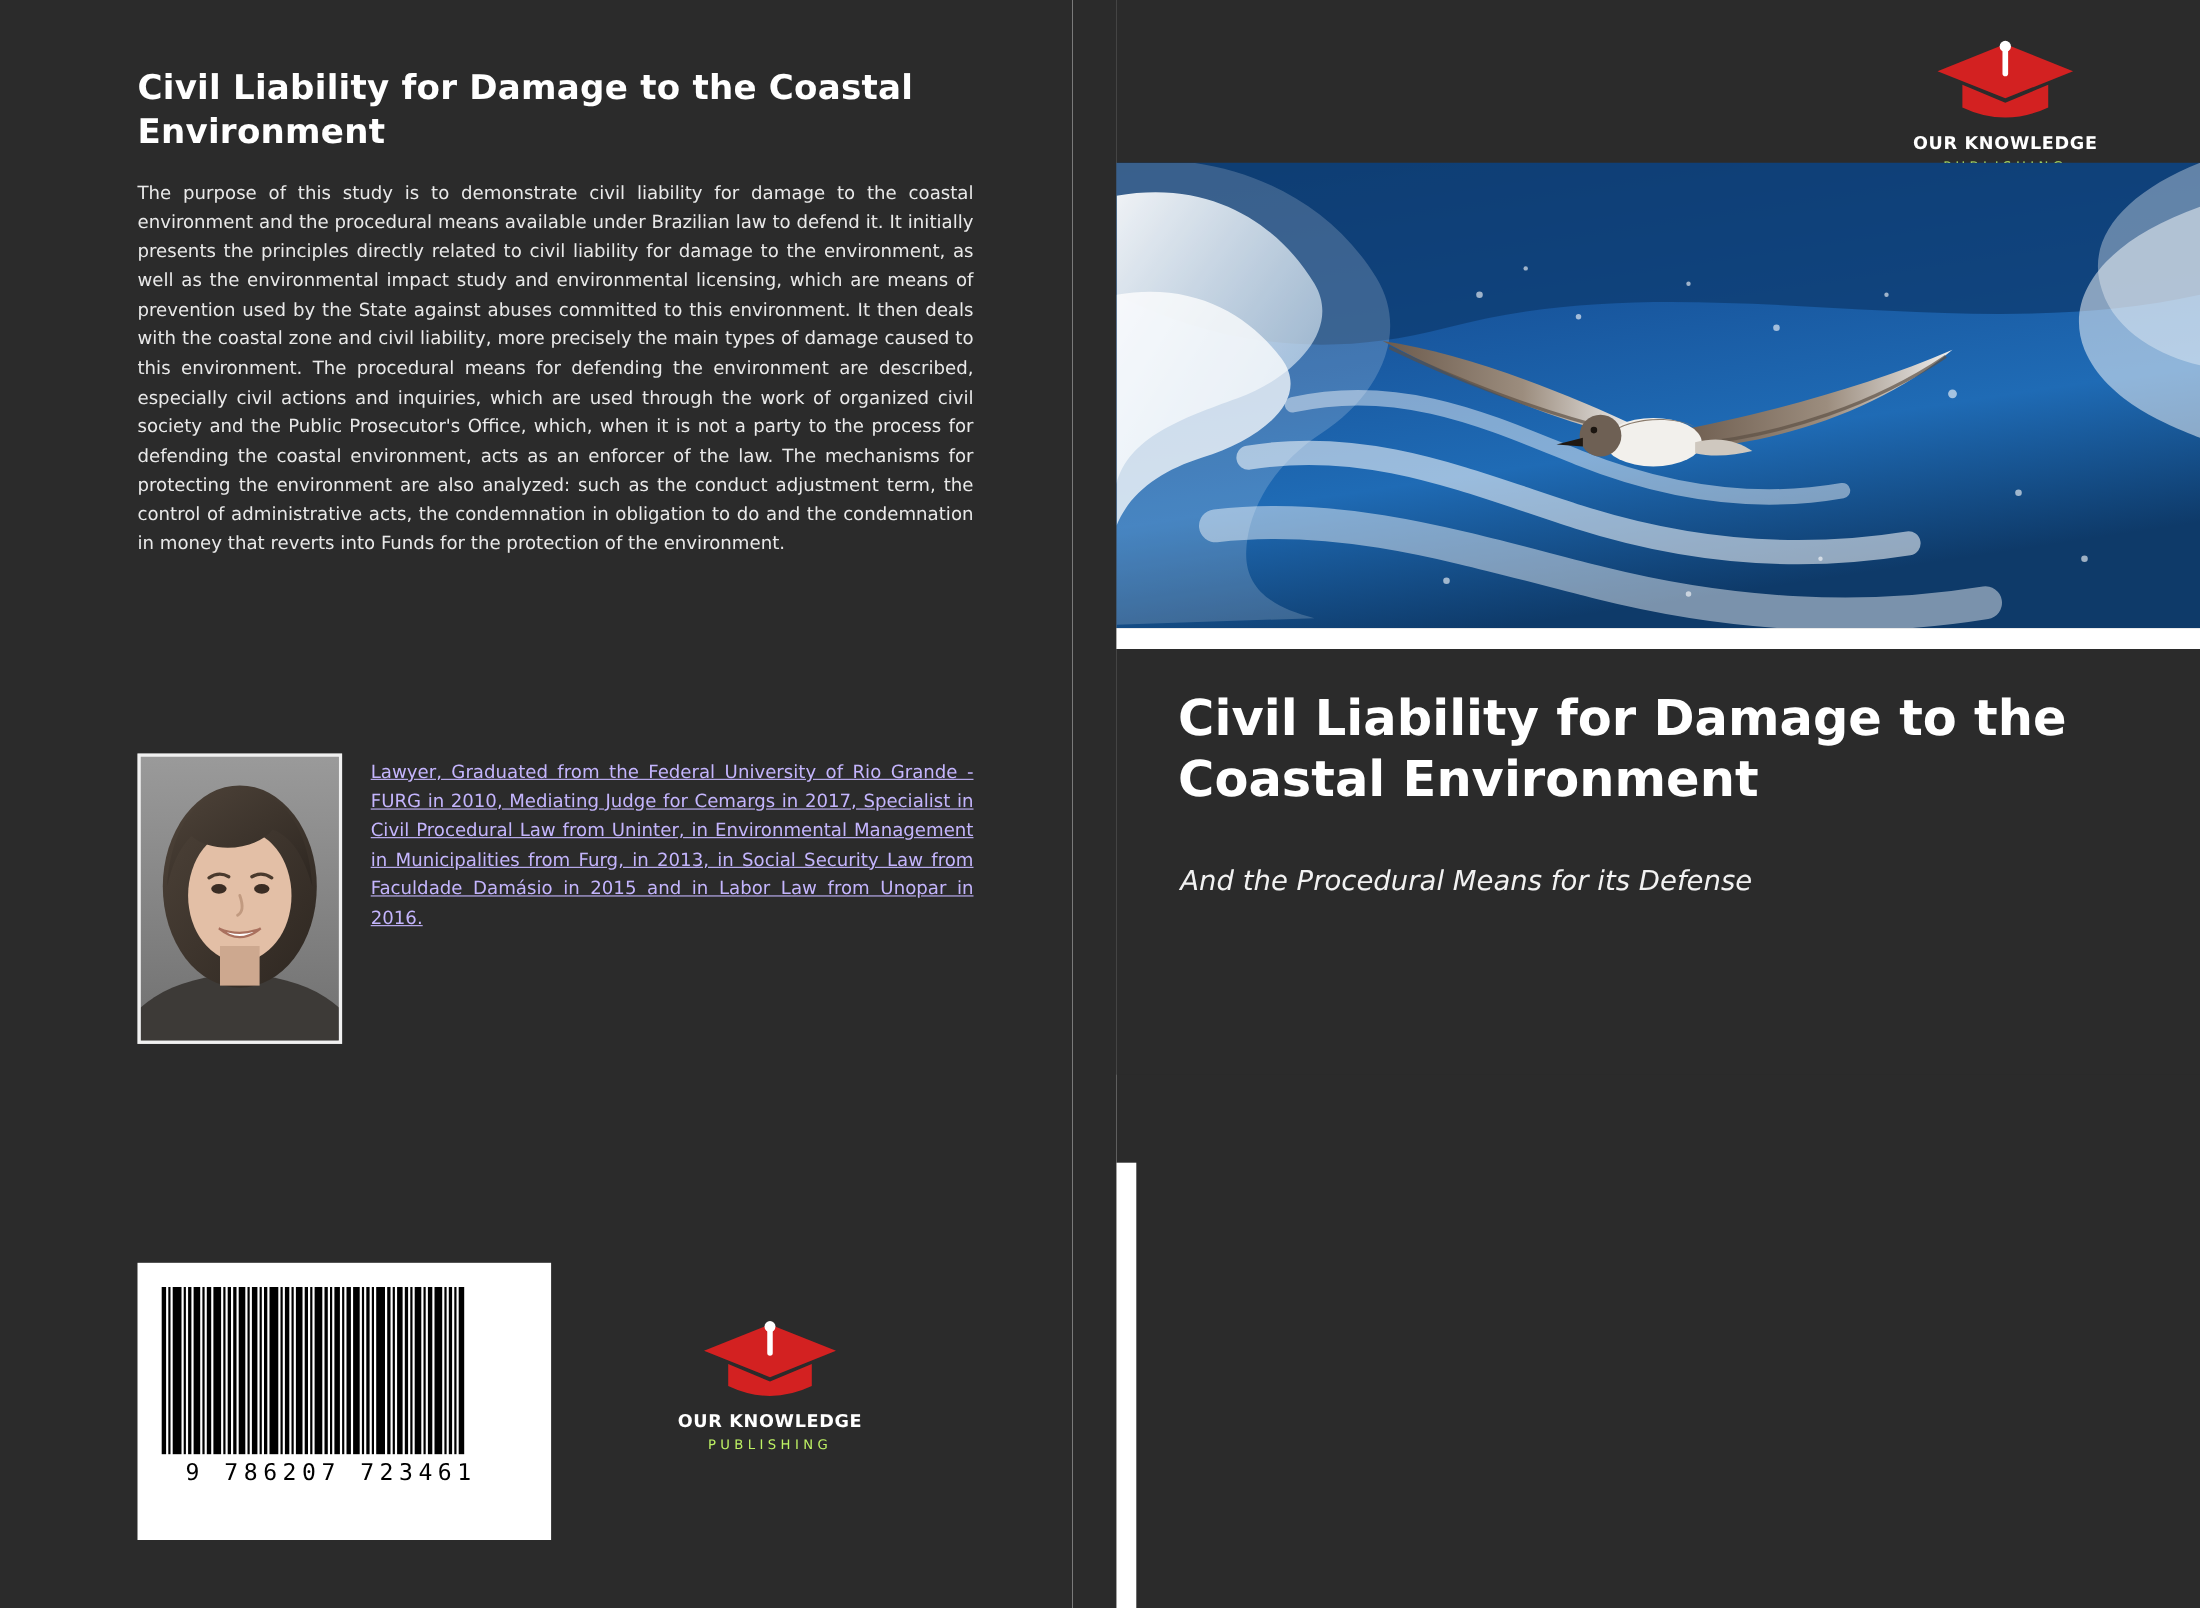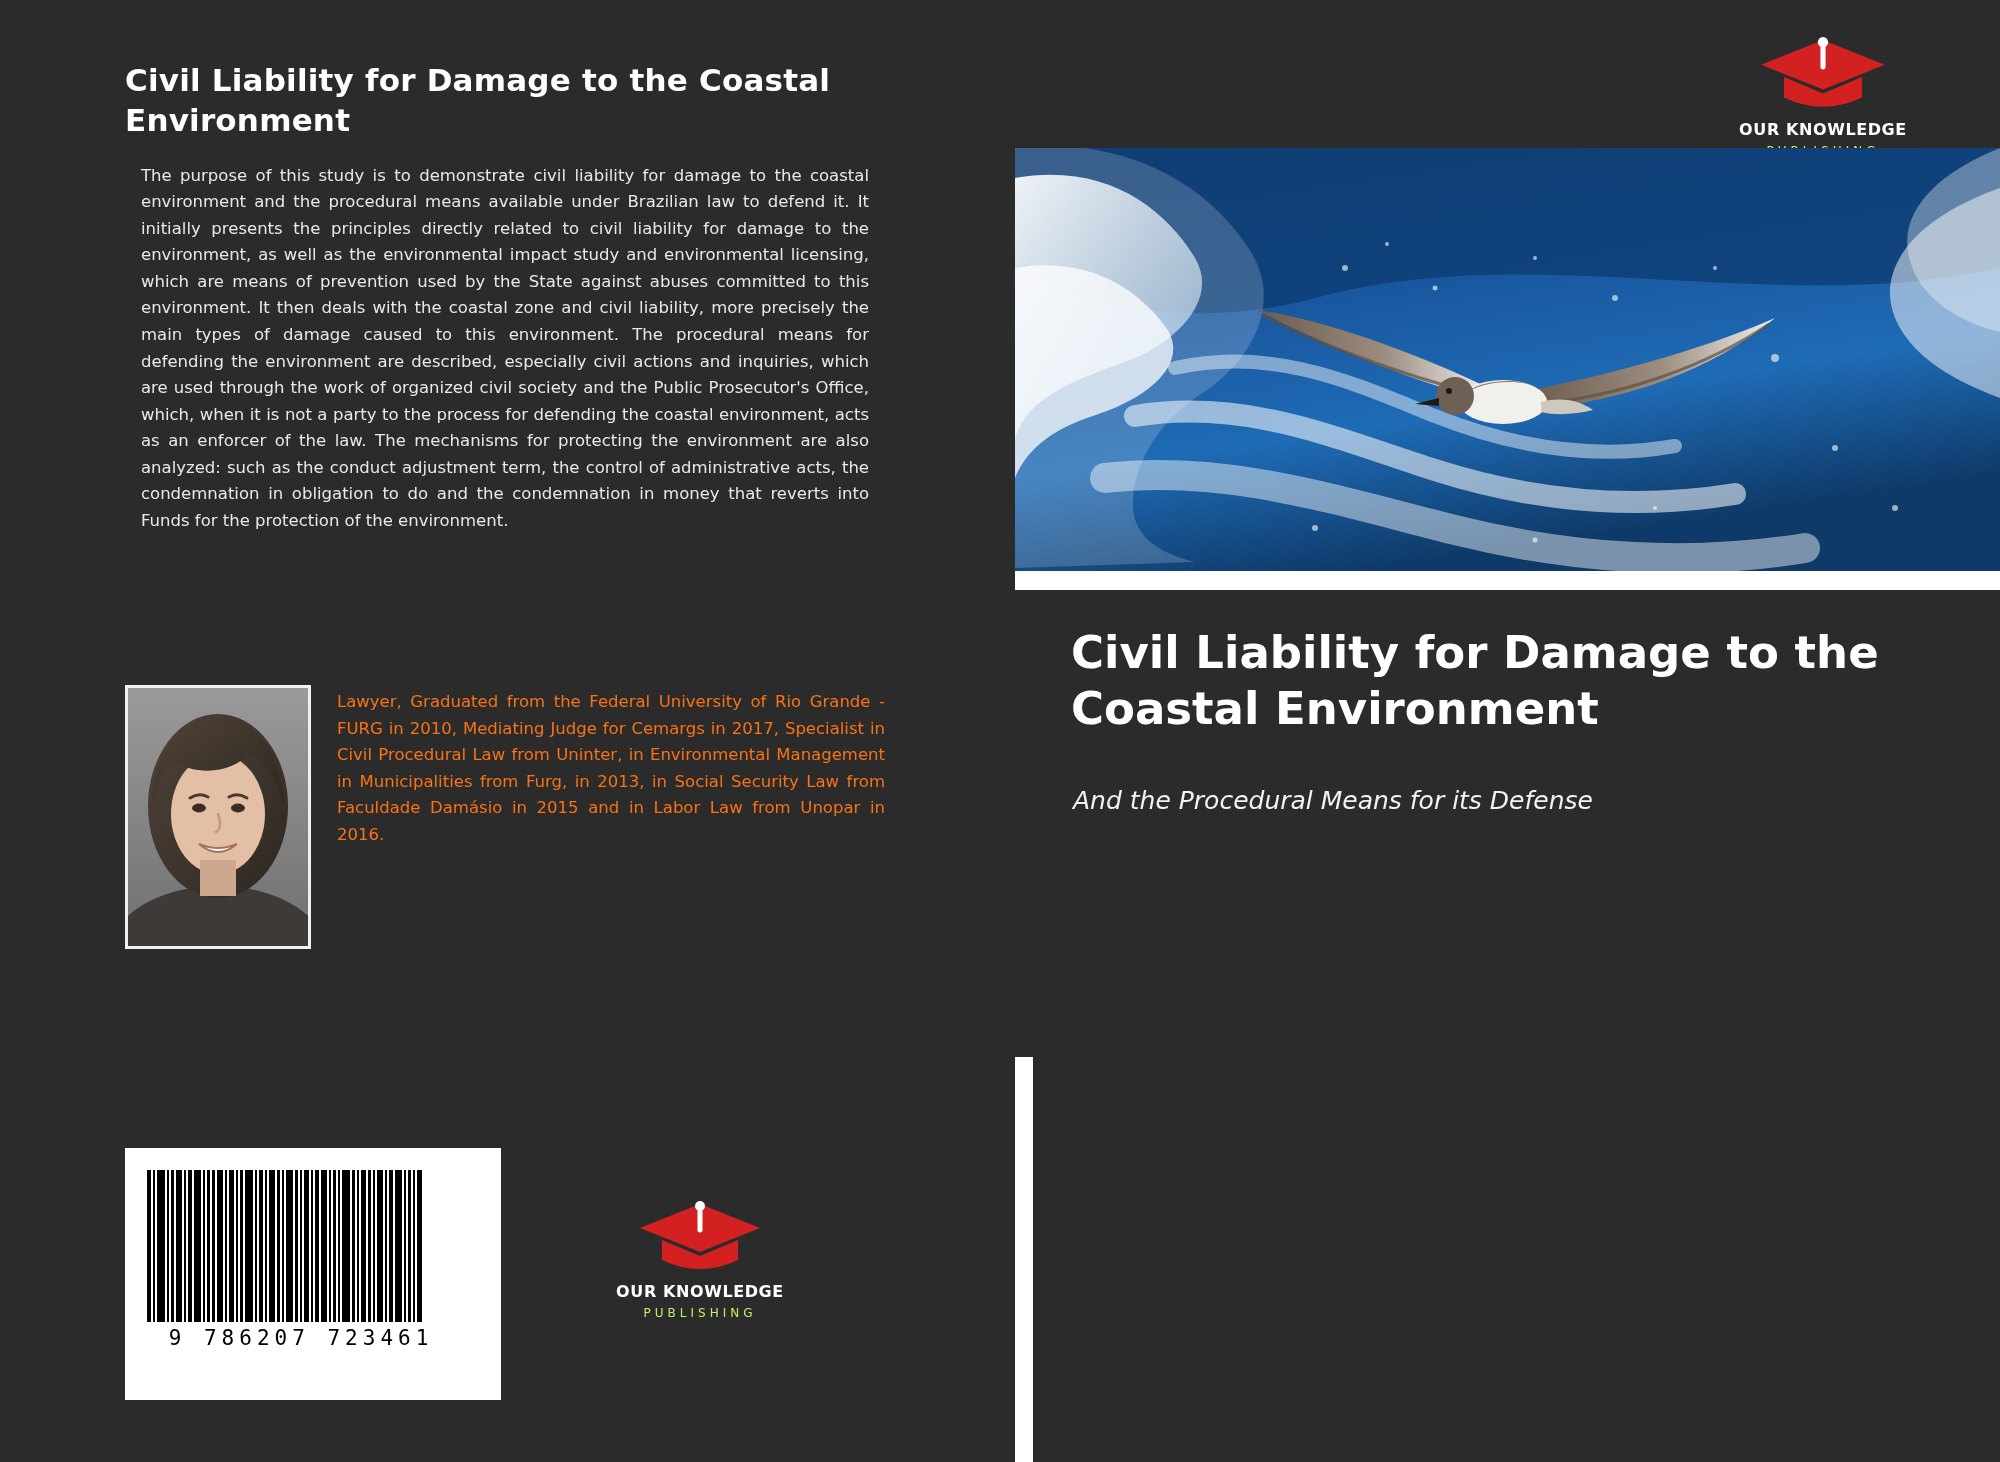--- a/index.html
+++ b/index.html
@@ -41,21 +41,21 @@
     font-weight: bold;
     line-height: 1.30;
     margin: 0 0 22px 0;
     letter-spacing: 0.2px;
   }
   .back-blurb {
     color: #e9e9e9;
     font-size: 16.5px;
     line-height: 1.61;
     text-align: justify;
-    margin: 16px;
+    margin: 0;
   }
 
   .author-block {
     position: absolute;
     left: 125px;
     top: 685px;
     width: 760px;
   }
   .author-photo {
     position: absolute;
@@ -66,24 +66,25 @@
     border: 3px solid #f1f1f1;
     background: #8c8c8c;
     overflow: hidden;
   }
   .author-photo svg { display: block; }
   .author-bio {
     position: absolute;
     left: 212px;
     top: 4px;
     width: 548px;
-    color: #f97316;
+    color: #c4b5fd;
     font-size: 16.5px;
     line-height: 1.61;
     text-align: justify;
+    text-decoration: underline;
   }
 
   
   .barcode-box {
     position: absolute;
     left: 125px;
     top: 1148px;
     width: 352px;
     height: 228px;
     background: #ffffff;

